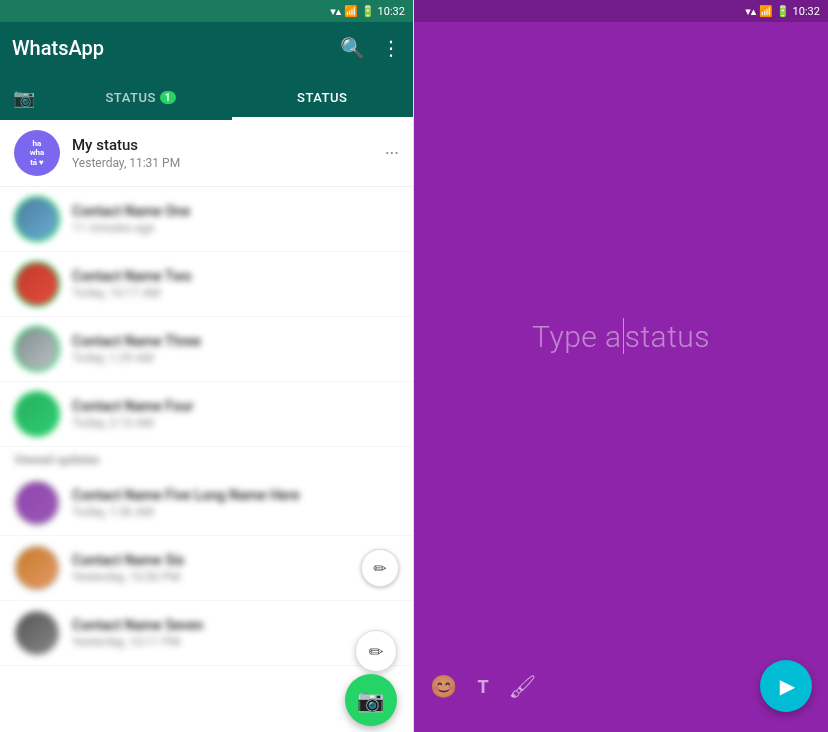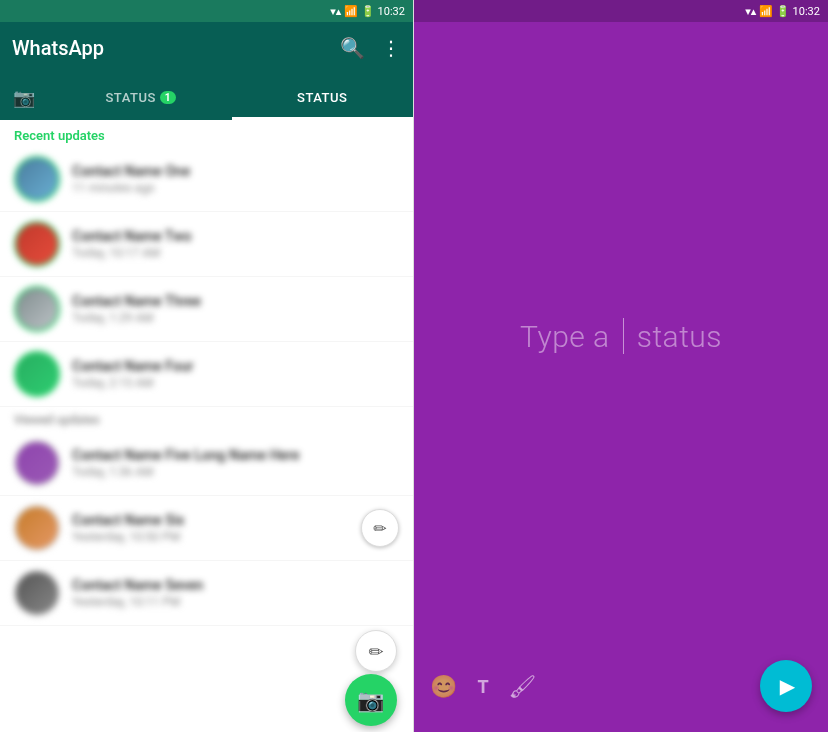--- a/index.html
+++ b/index.html
@@ -264,21 +264,21 @@
       align-items: center;
       justify-content: center;
     }
     .type-status-text {
       font-size: 30px;
       color: rgba(255,255,255,0.45);
       font-weight: 300;
       letter-spacing: 0.5px;
       display: flex;
       align-items: center;
-      gap: 12px;
+      gap: 0;
     }
     .cursor-line {
       display: inline-block;
       width: 1px;
       height: 36px;
       background: rgba(255,255,255,0.5);
       margin: 0 1px;
       vertical-align: middle;
     }
     .right-bottom-bar {
@@ -343,24 +343,33 @@
     </div>
     <div class="tab">
       <span>STATUS</span>
       <span class="tab-badge">1</span>
     </div>
     <div class="tab active">
       <span>STATUS</span>
     </div>
   </div>
 
+  <div class="my-status">
+    <div class="my-status-avatar">
+      <span style="font-size:8px; text-align:center; line-height:1.2;">ha<br>wha<br>tá ♥</span>
+    </div>
+    <div class="my-status-info">
+      <div class="my-status-name">My status</div>
+      <div class="my-status-time">Yesterday, 11:31 PM</div>
+    </div>
+    <div class="my-status-more">···</div>
+  </div>
 
   <div class="status-list">
 
-    <div class="section-label">Recent updates</div>
 
     <div class="status-item">
       <div class="status-avatar avatar-color-1 blurred"></div>
       <div class="status-info">
         <div class="status-name">Contact Name One</div>
         <div class="status-time">11 minutes ago</div>
       </div>
     </div>
 
     <div class="status-item">

